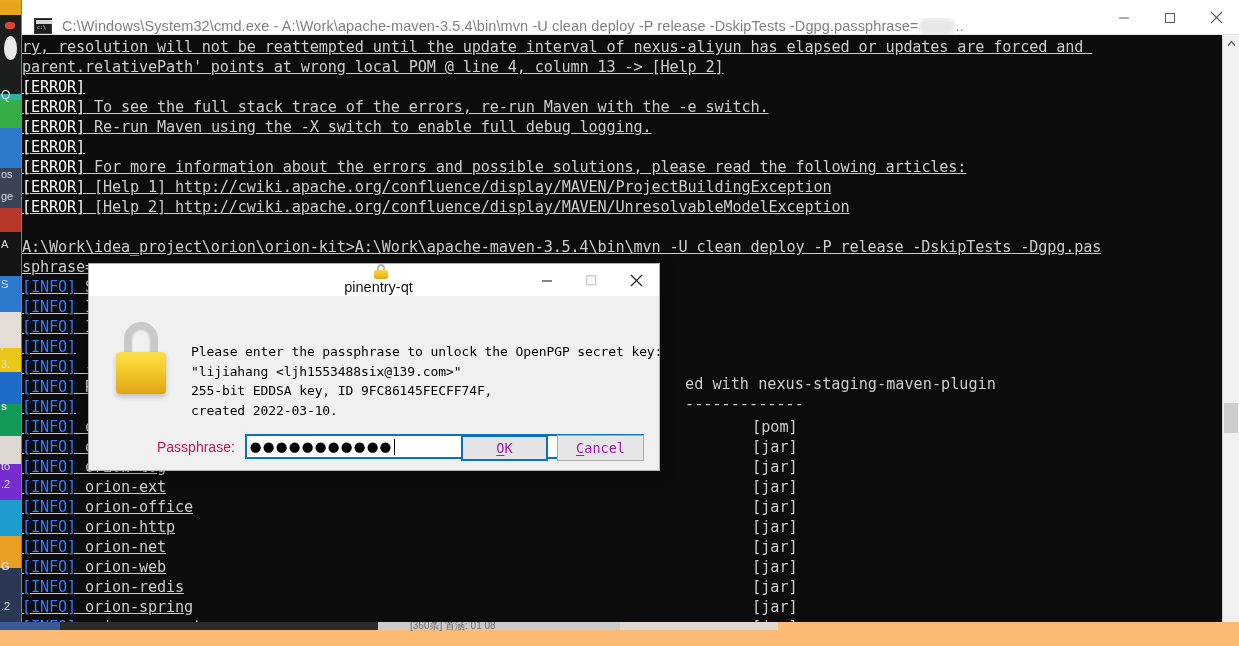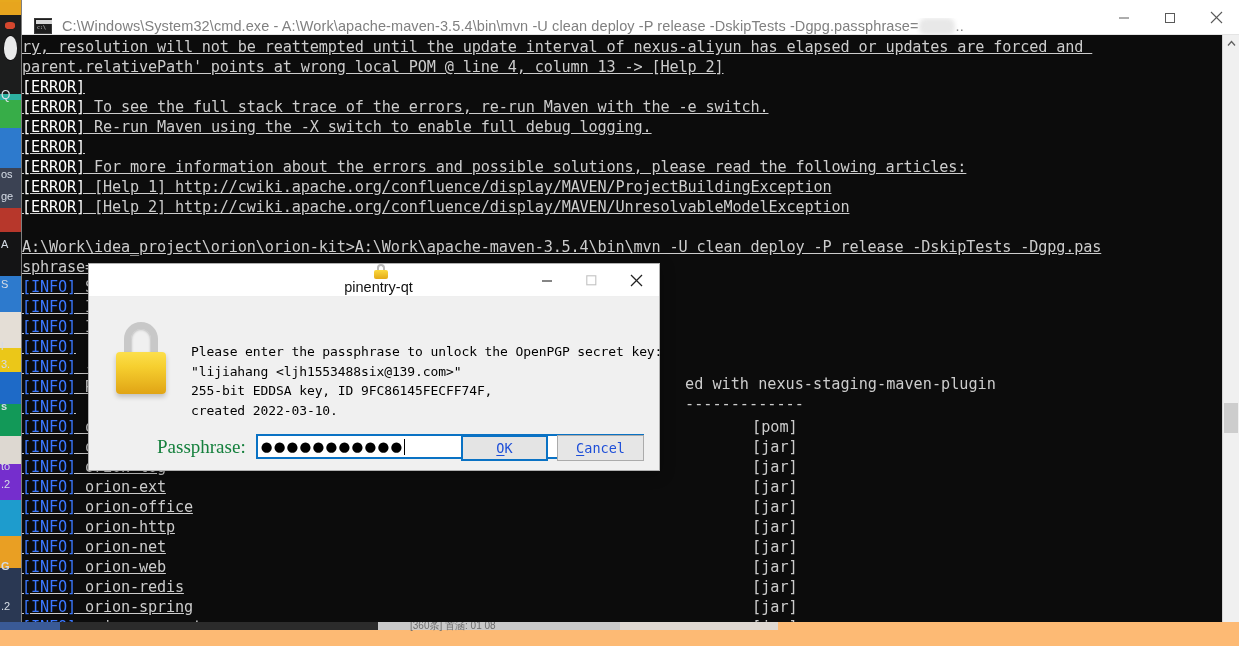--- a/index.html
+++ b/index.html
@@ -306,23 +306,23 @@
   }
 
   .pass-row {
     position: absolute;
     left: 68px; top: 137px;
     width: 487px;
     display: flex;
     align-items: center;
   }
   .pass-label {
-    font-family: Liberation Serif, serif;
-    font-size: 19px;
-    color: #15803d;
+    font-family: Liberation Sans, sans-serif;
+    font-size: 14px;
+    color: #be185d;
     white-space: pre;
   }
   .pass-field {
     position: relative;
     margin-left: 10px;
     flex: 1;
     height: 25px;
     background: #ffffff;
     border: 2px solid #0a72c4;
     display: flex;
@@ -352,21 +352,21 @@
   .dlg-buttons {
     position: absolute;
     right: 15px; bottom: 10px;
     display: flex;
     gap: 9px;
   }
   .btn {
     width: 87px; height: 26px;
     font-family: "DejaVu Sans Mono", "Liberation Mono", monospace;
     font-size: 13.5px;
-    color: #1d4ed8;
+    color: #a21caf;
     background: #e6e6e6;
     border: 1px solid #ababab;
     display: flex; align-items: center; justify-content: center; margin-top: 16px;
   }
   .btn.primary {
     border: 2px solid #0a72c4;
     background: #e4e4e4;
   }
   .btn u { text-underline-offset: 2px; }
 

